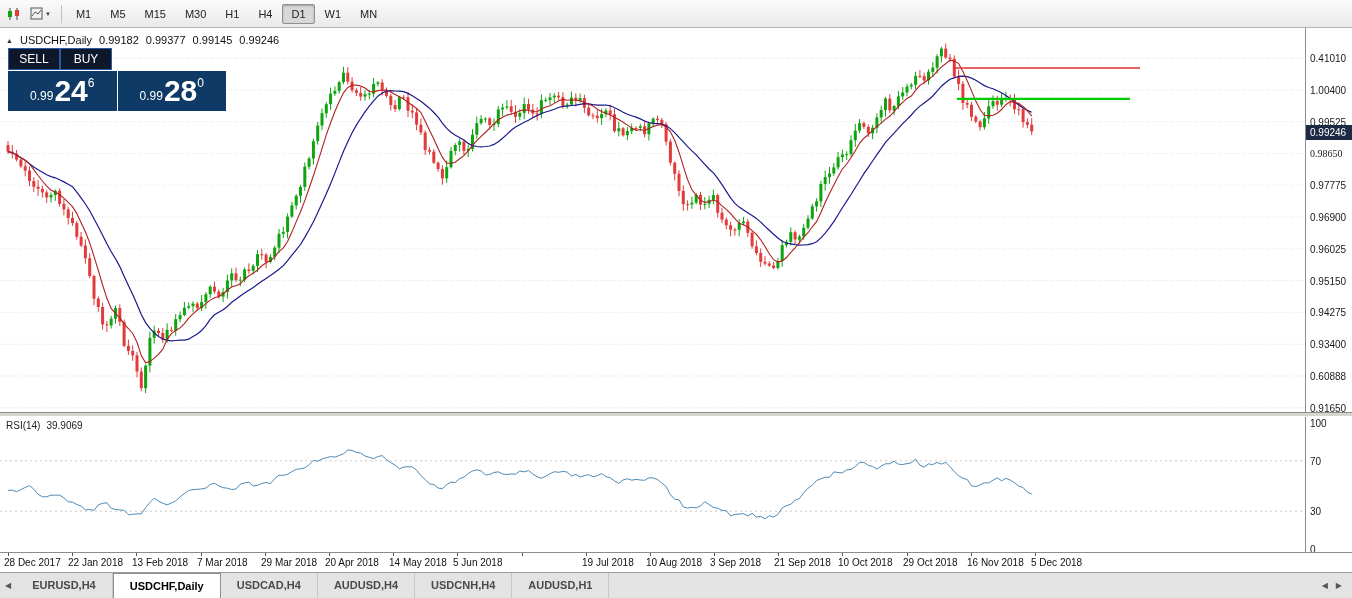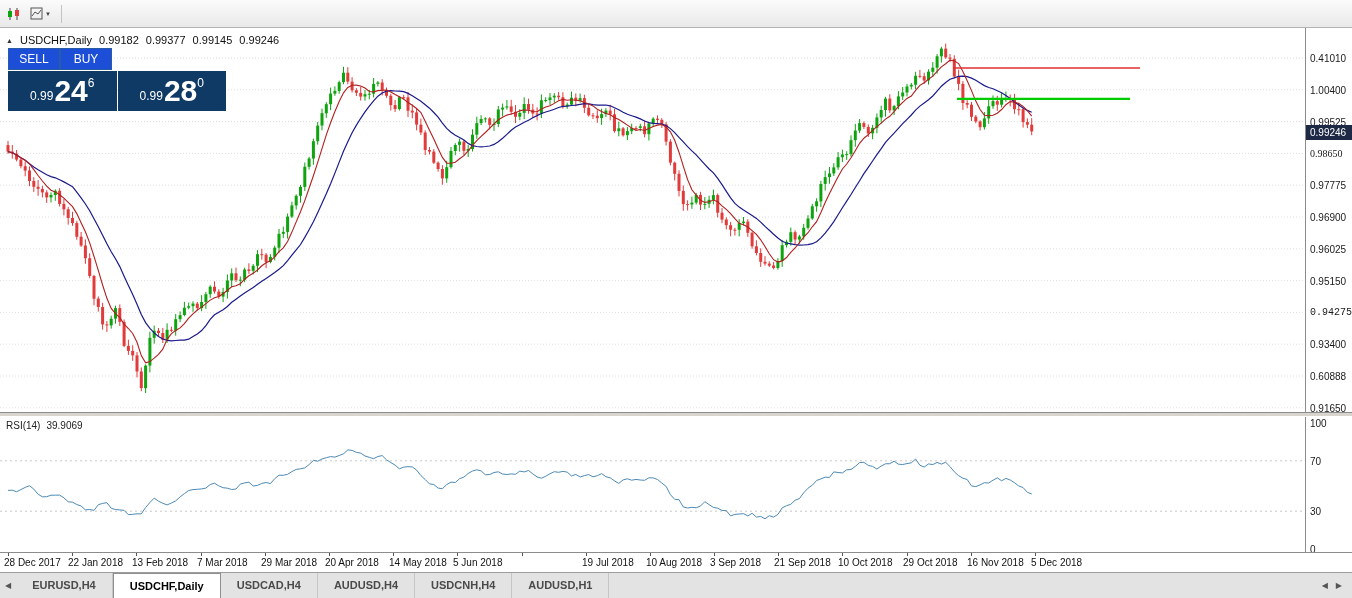--- a/index.html
+++ b/index.html
@@ -24,21 +24,21 @@
   .price-badge{position:absolute;left:0;width:46px;font-size:10px;color:#fff;background:#1e2a45;padding:2px 0 2px 4px;box-sizing:border-box;z-index:6;}
   .date-axis{position:absolute;top:524px;left:0;width:1352px;height:20px;border-top:1px solid #8c8c8c;background:#fff;box-sizing:border-box;z-index:5;}
   .date-label{position:absolute;top:4px;font-size:10px;color:#111;white-space:nowrap;}
   .date-tick{position:absolute;top:0;width:1px;height:3px;background:#555;}
   .chart-title{position:absolute;top:6px;left:6px;font-size:11px;color:#101010;display:flex;align-items:center;gap:7px;z-index:4;}
   .collapse{font-size:7px;color:#333;}
   .rsi-title{position:absolute;top:392px;left:6px;font-size:10px;color:#222;display:flex;gap:6px;z-index:4;}
   
   .trade-panel{position:absolute;top:20px;left:8px;width:218px;z-index:4;}
   .tp-row1{display:flex;height:22px;}
-  .tp-btn{width:52px;background:#1d4ed8;color:#fff;font-size:12px;border:1px solid #2a5ca6;cursor:pointer;font-family:inherit;padding:0;}
+  .tp-btn{width:52px;background:#0f172a;color:#fff;font-size:12px;border:1px solid #2a5ca6;cursor:pointer;font-family:inherit;padding:0;}
   .tp-vol{flex:1;display:flex;background:#fff;border:1px solid #9a9a9a;align-items:stretch;box-sizing:border-box;}
   .tp-dd{width:13px;display:flex;align-items:center;justify-content:center;font-size:6px;color:#333;border-right:1px solid #c9c9c9;cursor:pointer;}
   .tp-input{flex:1;border:none;outline:none;text-align:center;font-size:12px;font-family:inherit;min-width:20px;}
   .tp-spin{width:12px;display:flex;flex-direction:column;border-left:1px solid #c9c9c9;}
   .tp-spin span{flex:1;font-size:5px;display:flex;align-items:center;justify-content:center;color:#333;cursor:pointer;}
   .tp-row2{display:flex;margin-top:1px;height:40px;gap:1px;}
   .tp-price{flex:1;background:#0f3a66;color:#fff;display:flex;justify-content:center;padding:2px;cursor:pointer;}
   .tp-prefix{font-size:12px;align-self:flex-end;margin:0 1px 6px 0;}
   .tp-pips{font-size:30px;font-weight:700;line-height:36px;}
   .tp-pt{font-size:12px;align-self:flex-start;margin-top:3px;}
@@ -66,20 +66,31 @@
       </svg>
     </div>
     <div class="icon-btn">
       <svg width="13" height="13">
         <rect x="1" y="1" width="11" height="11" fill="none" stroke="#555" stroke-width="1"></rect>
         <polyline points="2,9 5,5 8,7 11,3" fill="none" stroke="#555" stroke-width="1"></polyline>
       </svg>
       <span class="caret">▼</span>
     </div>
     <div class="sep"></div>
+    <div class="tf-group">
+        <div class="tf-btn">M1</div>
+        <div class="tf-btn">M5</div>
+        <div class="tf-btn">M15</div>
+        <div class="tf-btn">M30</div>
+        <div class="tf-btn">H1</div>
+        <div class="tf-btn">H4</div>
+        <div class="tf-btn active">D1</div>
+        <div class="tf-btn">W1</div>
+        <div class="tf-btn">MN</div>
+      </div>
   </div>
 
   <div class="chart-area">
 
     <svg id="main-svg" class="pane" width="1305" height="384">
         <line x1="0" y1="30.0" x2="1305" y2="30.0" stroke="#dedede" stroke-width="1" stroke-dasharray="1,2"></line>
         <line x1="0" y1="61.8" x2="1305" y2="61.8" stroke="#dedede" stroke-width="1" stroke-dasharray="1,2"></line>
         <line x1="0" y1="93.6" x2="1305" y2="93.6" stroke="#dedede" stroke-width="1" stroke-dasharray="1,2"></line>
         <line x1="0" y1="125.4" x2="1305" y2="125.4" stroke="#dedede" stroke-width="1" stroke-dasharray="1,2"></line>
         <line x1="0" y1="157.2" x2="1305" y2="157.2" stroke="#dedede" stroke-width="1" stroke-dasharray="1,2"></line>
@@ -617,21 +628,21 @@
     <div class="scale-col">
       <div class="price-badge" id="price-badge" style="top: 97px;">0.99246</div>
     <div class="ps-label" style="top: 25px;">0.41010</div>
         <div class="ps-label" style="top: 57px;">1.00400</div>
         <div class="ps-label" style="top: 89px;">0.99525</div>
         <div class="ps-label" style="top: 120px; font-family: Liberation Serif, serif;">0.98650</div>
         <div class="ps-label" style="top: 152px;">0.97775</div>
         <div class="ps-label" style="top: 184px;">0.96900</div>
         <div class="ps-label" style="top: 216px;">0.96025</div>
         <div class="ps-label" style="top: 248px;">0.95150</div>
-        <div class="ps-label" style="top: 279px; font-family: Liberation Mono, monospace;">0.94275</div>
+        <div class="ps-label" style="top: 279px;">0.94275</div>
         <div class="ps-label" style="top: 311px;">0.93400</div>
         <div class="ps-label" style="top: 343px;">0.60888</div>
         <div class="ps-label" style="top: 375px;">0.91650</div>
         <div class="ps-label" style="top: 390px;">100</div>
         <div class="ps-label" style="top: 428px;">70</div>
         <div class="ps-label" style="top: 478px;">30</div>
         <div class="ps-label" style="top: 516px;">0</div>
       </div>
 
     <div class="date-axis">

